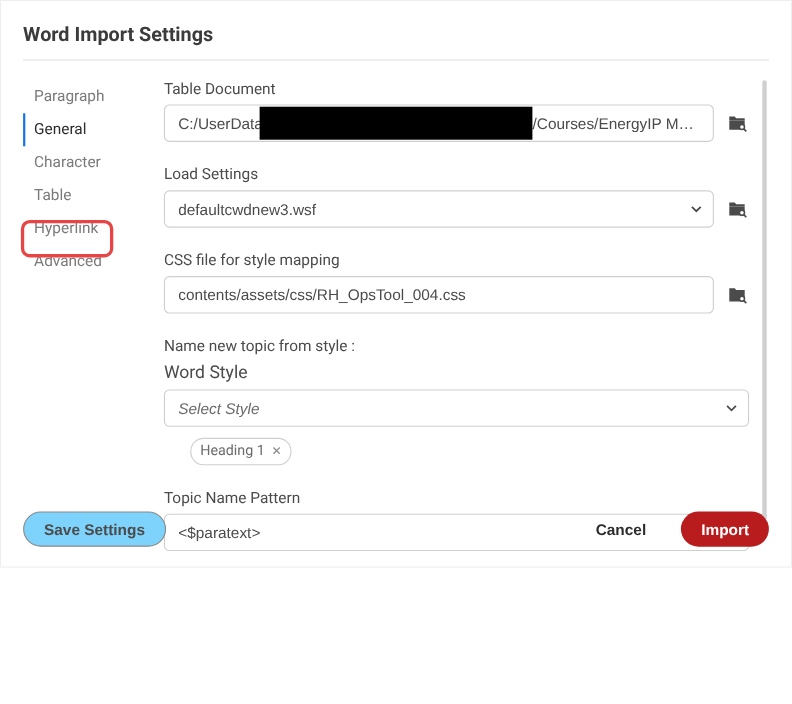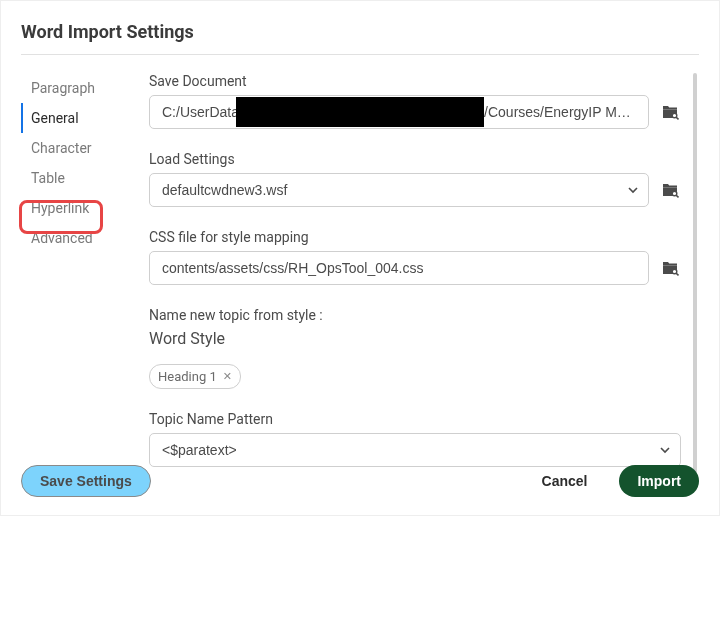--- a/index.html
+++ b/index.html
@@ -118,20 +118,21 @@
   .chip {
     display: inline-flex;
     align-items: center;
     gap: 6px;
     border: 1px solid #cfcfcf;
     border-radius: 12px;
     padding: 4px 8px;
     font-size: 13px;
     color: #6b6b6b;
     margin-top: 10px;
+    margin-left: 24px;
   }
   .chip-x {
     font-size: 11px;
     color: #8a8a8a;
     cursor: pointer;
     line-height: 1;
   }
   .scroll-indicator {
     position: absolute;
     right: 2px;
@@ -166,21 +167,21 @@
     align-items: center;
     justify-content: center;
   }
   .btn-outline {
     border: 1.5px solid #8a8a8a;
     background: #7dd3fc;
     color: #4b4b4b;
   }
   .btn-primary {
     border: none;
-    background: #14532d;
+    background: #b91c1c;
     color: #fff;
   }
   .btn-text {
     border: none;
     background: transparent;
     color: #2c2c2c;
     font-weight: 700;
     padding: 0;
   }
   .select-italic {
@@ -212,21 +213,21 @@
       <div class="sidebar-item"><span>Table</span></div>
       <div class="sidebar-item"><span>Hyperlink</span></div>
       <div class="sidebar-item"><span>Advanced</span></div>
 
       <div class="highlight-ring" style="left:-2px; top:127px; width:78px; height:28px;"></div>
     </div>
 
     <div class="content">
 
       <div class="field-group">
-        <div class="field-label">Save Document</div>
+        <div class="field-label">Table Document</div>
         <div class="field-row">
           <div class="input-wrap">
             <input class="text-input" type="text" readonly="" value="C:/UserData/                                                             t/Courses/EnergyIP M…" style="">
             <div class="redact"></div>
           </div>
           <div class="browse-btn">
             <svg width="18" height="18" viewBox="0 0 18 18">
               <path fill="currentColor" d="M2 3h5l1.2 1.6H16v2.2H2V3zm0 4h14v8H2V7z"></path>
               <circle cx="13.5" cy="12.5" r="2.3" fill="#fff" stroke="currentColor" stroke-width="1.4"></circle>
               <line x1="15.2" y1="14.2" x2="17.5" y2="16.5" stroke="currentColor" stroke-width="1.6"></line>
@@ -268,20 +269,30 @@
               <circle cx="13.5" cy="12.5" r="2.3" fill="#fff" stroke="currentColor" stroke-width="1.4"></circle>
               <line x1="15.2" y1="14.2" x2="17.5" y2="16.5" stroke="currentColor" stroke-width="1.6"></line>
             </svg>
           </div>
         </div>
       </div>
 
       <div class="field-group">
         <div class="field-label">Name new topic from style :</div>
         <div class="field-sublabel">Word Style</div>
+        <div class="field-row">
+          <div class="input-wrap">
+            <input class="text-input select-italic" type="text" readonly="" style="padding-right: 34px;" value="Select Style">
+            <div class="select-chevron">
+              <svg width="12" height="12" viewBox="0 0 12 12">
+                  <path d="M2 4l4 4 4-4" fill="none" stroke="#4b4b4b" stroke-width="1.6"></path>
+                </svg>
+            </div>
+          </div>
+        </div>
         <div class="chip">
           <span>Heading 1</span>
           <span class="chip-x">✕</span>
         </div>
       </div>
 
       <div class="field-group">
         <div class="field-label">Topic Name Pattern</div>
         <div class="field-row">
           <div class="input-wrap">

